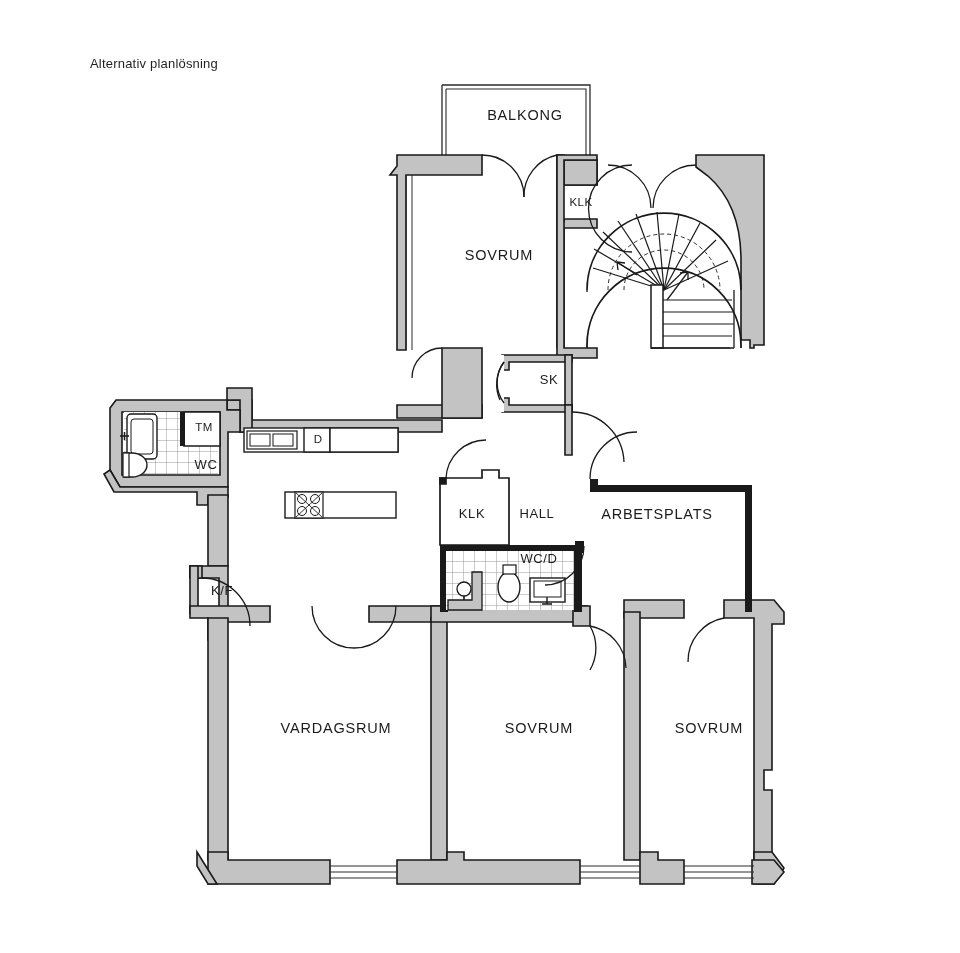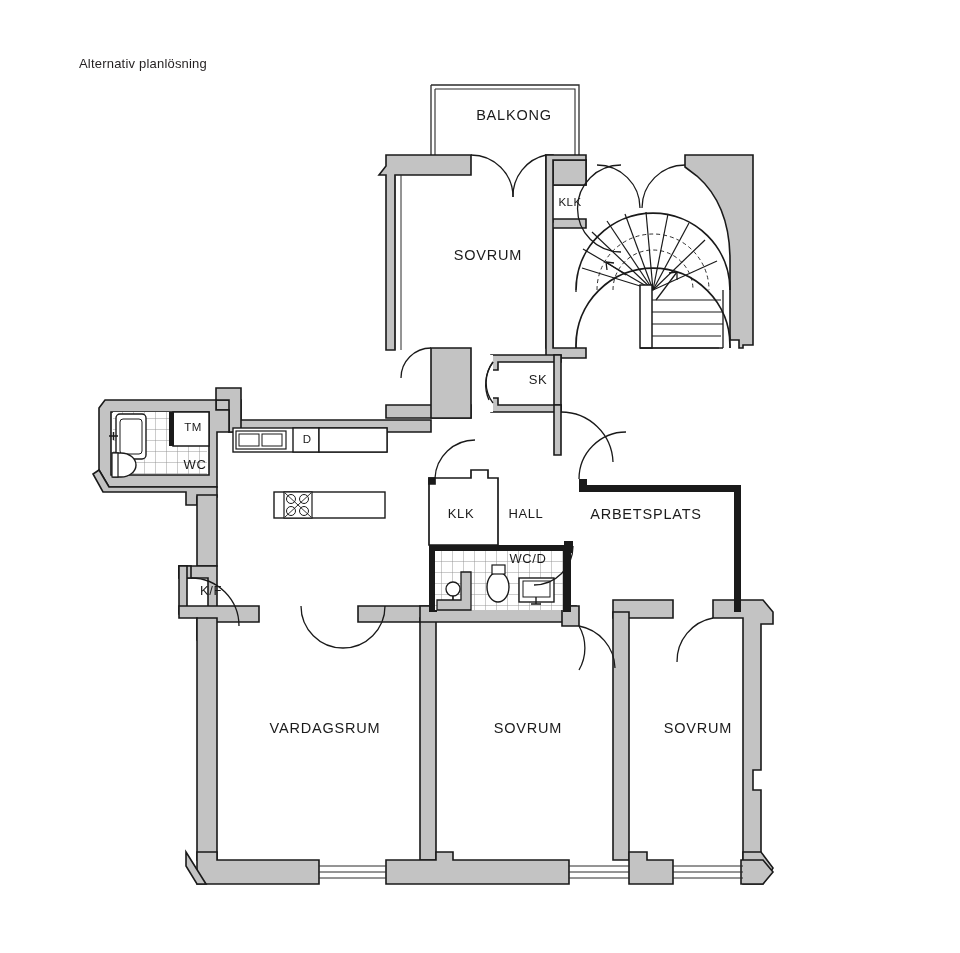--- a/index.html
+++ b/index.html
@@ -9,21 +9,21 @@
   }
   body {
     width: 960px;
     height: 953px;
     position: relative;
     font-family: "Liberation Sans", sans-serif;
     overflow: hidden;
   }
   #plan-root {
     position: absolute;
-    left: 1px; top: 0;
+    left: 12px; top: 0;
     width: 828px;
     height: 953px;
     padding-left: 32px;
   }
   .plan-title {
     position: absolute;
     left: 78px;
     top: 56px;
     font-size: 13px;
     color: #231f20;

